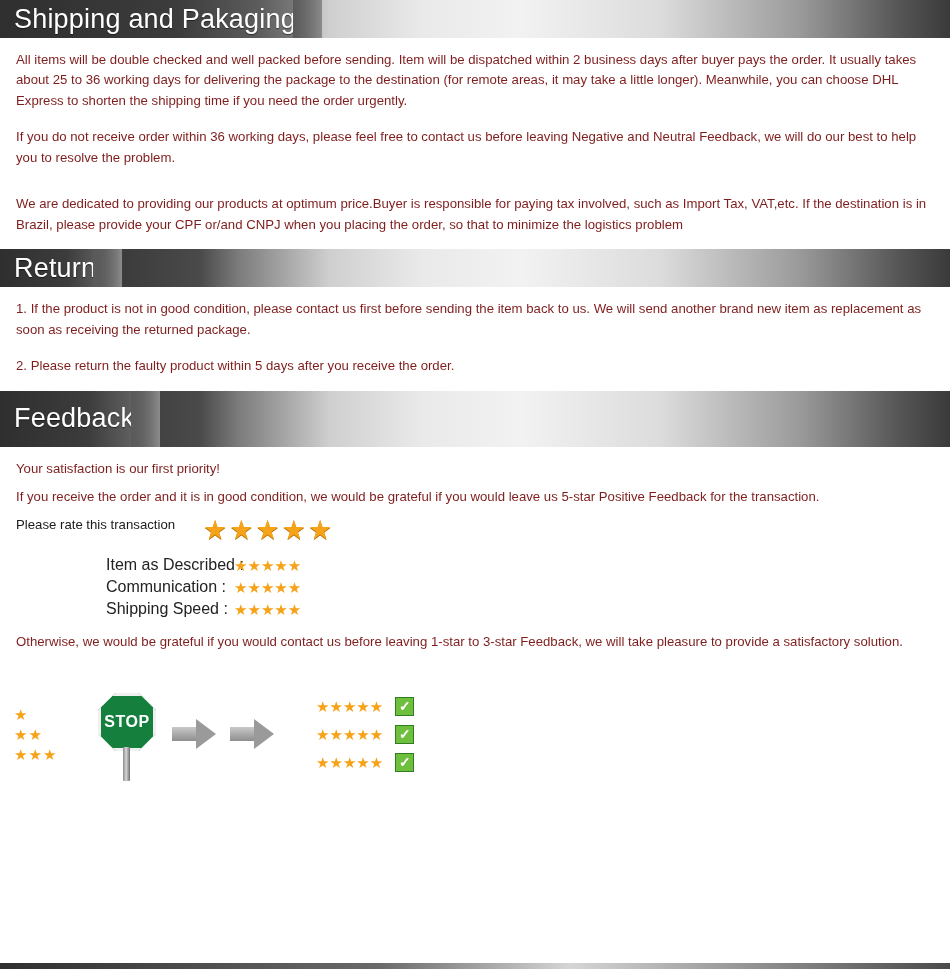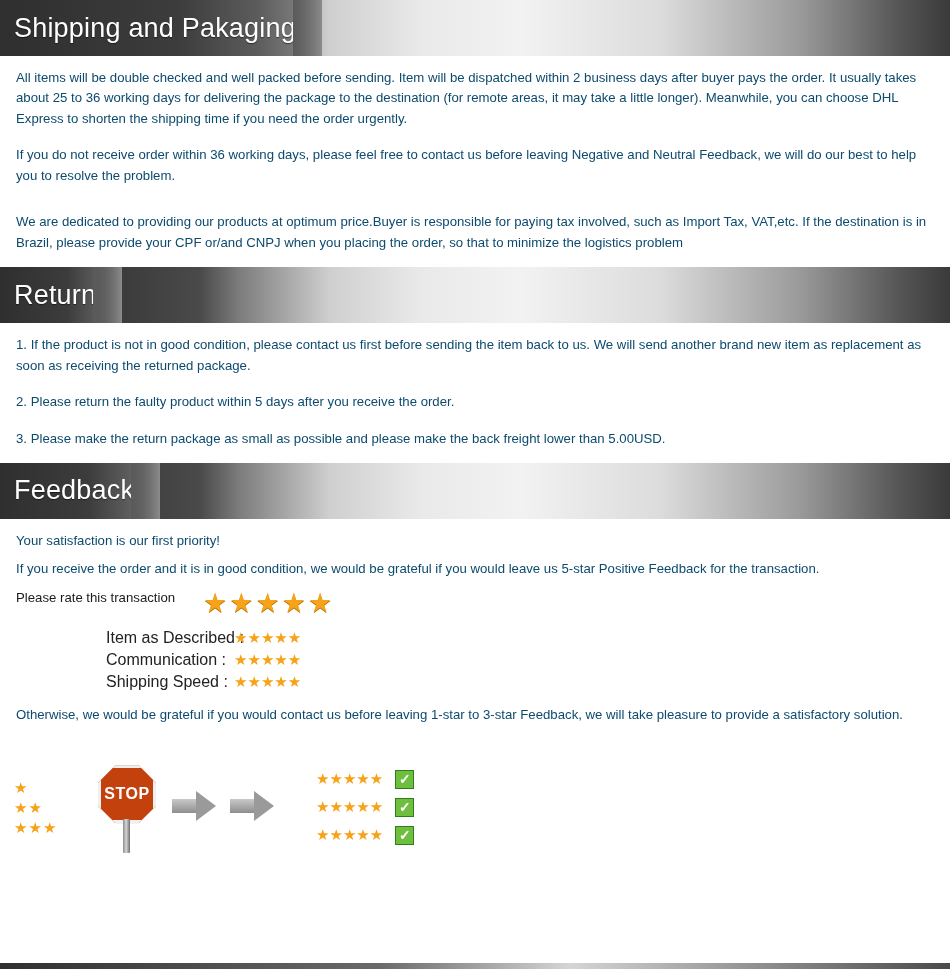--- a/index.html
+++ b/index.html
@@ -9,21 +9,21 @@
     background: #ffffff;
     font-family: "Liberation Sans", sans-serif;
     color: #1a1a1a;
     overflow: hidden;
   }
   .page { width: 950px; height: 969px; position: relative; background:#fff; }
 
   
   .sec-head {
     position: relative;
-    height: 56px;
+    height: 38px;
     width: 100%;
     background: linear-gradient(to right,
       #343434 0px, #3b3b3b 120px, #4a4a4a 200px,
       #7d7d7d 240px, #cfcfcf 330px, #e9e9e9 420px,
       #f2f2f2 520px, #dcdcdc 660px, #9a9a9a 800px,
       #555 900px, #3a3a3a 950px);
     overflow: hidden;
   }
   .sec-head.tall { height: 56px; }
   .sec-head .tab {
@@ -50,21 +50,21 @@
     right: -1px; top: 0; bottom: 0; width: 30px;
     background: linear-gradient(to right, rgba(90,90,90,1), rgba(190,190,190,0.0));
   }
 
   
   .sec-body { padding: 12px 16px 8px 16px; }
   .sec-body p {
     margin: 0 0 16px 0;
     font-size: 13.2px;
     line-height: 1.55;
-    color: #0c4a6e;
+    color: #7f1d1d;
   }
   .sec-body p:last-child { margin-bottom: 6px; }
   .tight p { margin-bottom: 8px; }
   .bigstars { font-size: 27px; letter-spacing: 2px; line-height: 1; }
   .bigstars span { color: #f7a31a; text-shadow: 0 1px 0 #b06f00; }
 
   .rate-row {
     display: flex; align-items: flex-start; gap: 28px;
     margin: 6px 0 10px 0;
   }
@@ -91,21 +91,21 @@
     display: flex;
     align-items: center;
   }
   .pyramid { display: flex; flex-direction: column; gap: 5px; width: 86px; }
   .pyramid div { font-size: 15px; letter-spacing: 1px; color: #f7a31a; line-height: 1; }
 
   .stopsign { position: relative; width: 74px; height: 92px; margin-left: -8px; }
   .octagon {
     position: absolute; left: 6px; top: 4px;
     width: 58px; height: 58px;
-    background: #c2410c;
+    background: #15803d;
     border: 3px solid #f0f0f0;
     clip-path: polygon(30% 0, 70% 0, 100% 30%, 100% 70%, 70% 100%, 30% 100%, 0 70%, 0 30%);
     display: flex; align-items: center; justify-content: center;
     box-shadow: 0 1px 2px rgba(0,0,0,.3);
   }
   .octagon span {
     color: #fff; font-weight: bold; font-size: 16px;
     font-family: "Liberation Sans", sans-serif;
     letter-spacing: 0.5px;
   }
@@ -224,21 +224,20 @@
   </div>
 
   <div class="sec-head">
     <div class="tab">
       <span class="tab-title">Return</span>
     </div>
   </div>
   <div class="sec-body">
     <p>1. If the product is not in good condition,  please contact us first before sending the item back to us. We will send another brand new item as replacement as soon as receiving the returned package.</p>
     <p>2. Please return the faulty product within 5 days after you receive the order.</p>
-    <p>3. Please make the return package as small as possible and please make the back freight lower than 5.00USD.</p>
   </div>
 
   <div class="sec-head tall">
     <div class="tab">
       <span class="tab-title">Feedback</span>
     </div>
   </div>
   <div class="sec-body tight">
     <p>Your satisfaction is our first priority!</p>
     <p style="margin-bottom:10px">If you receive the order and it is in good condition, we would be grateful if you would leave us 5-star Positive Feedback for the transaction.</p>

